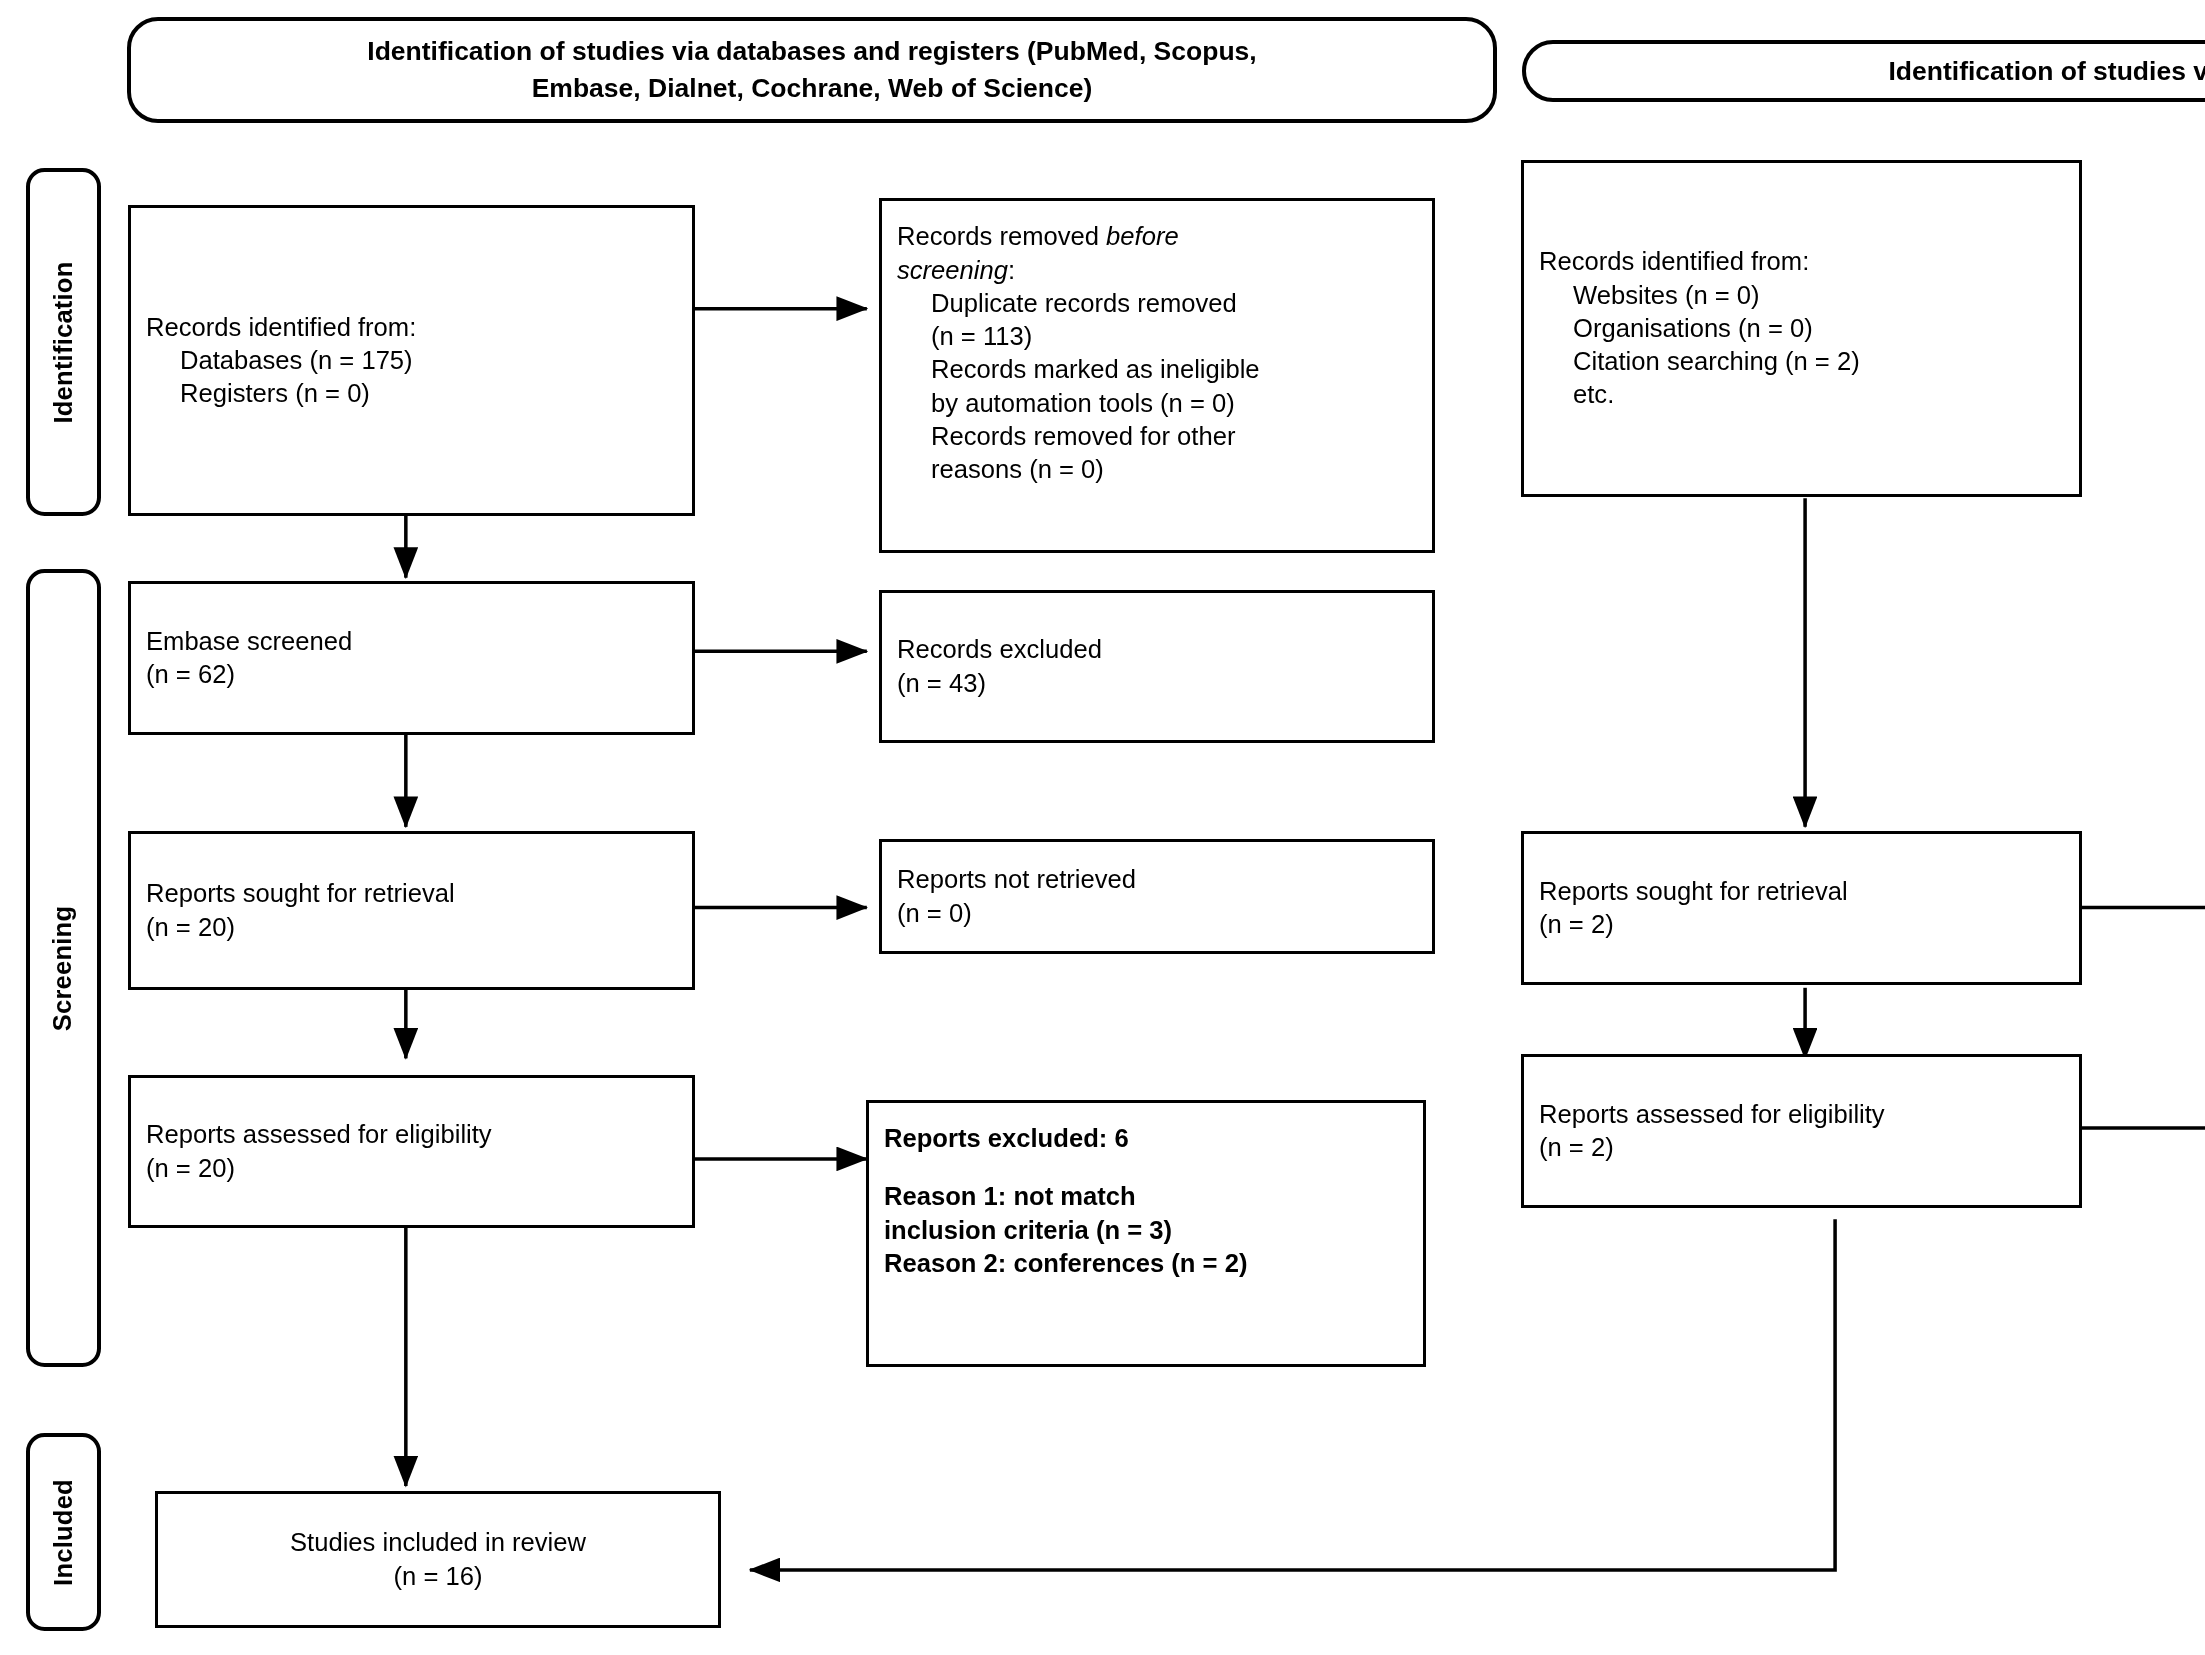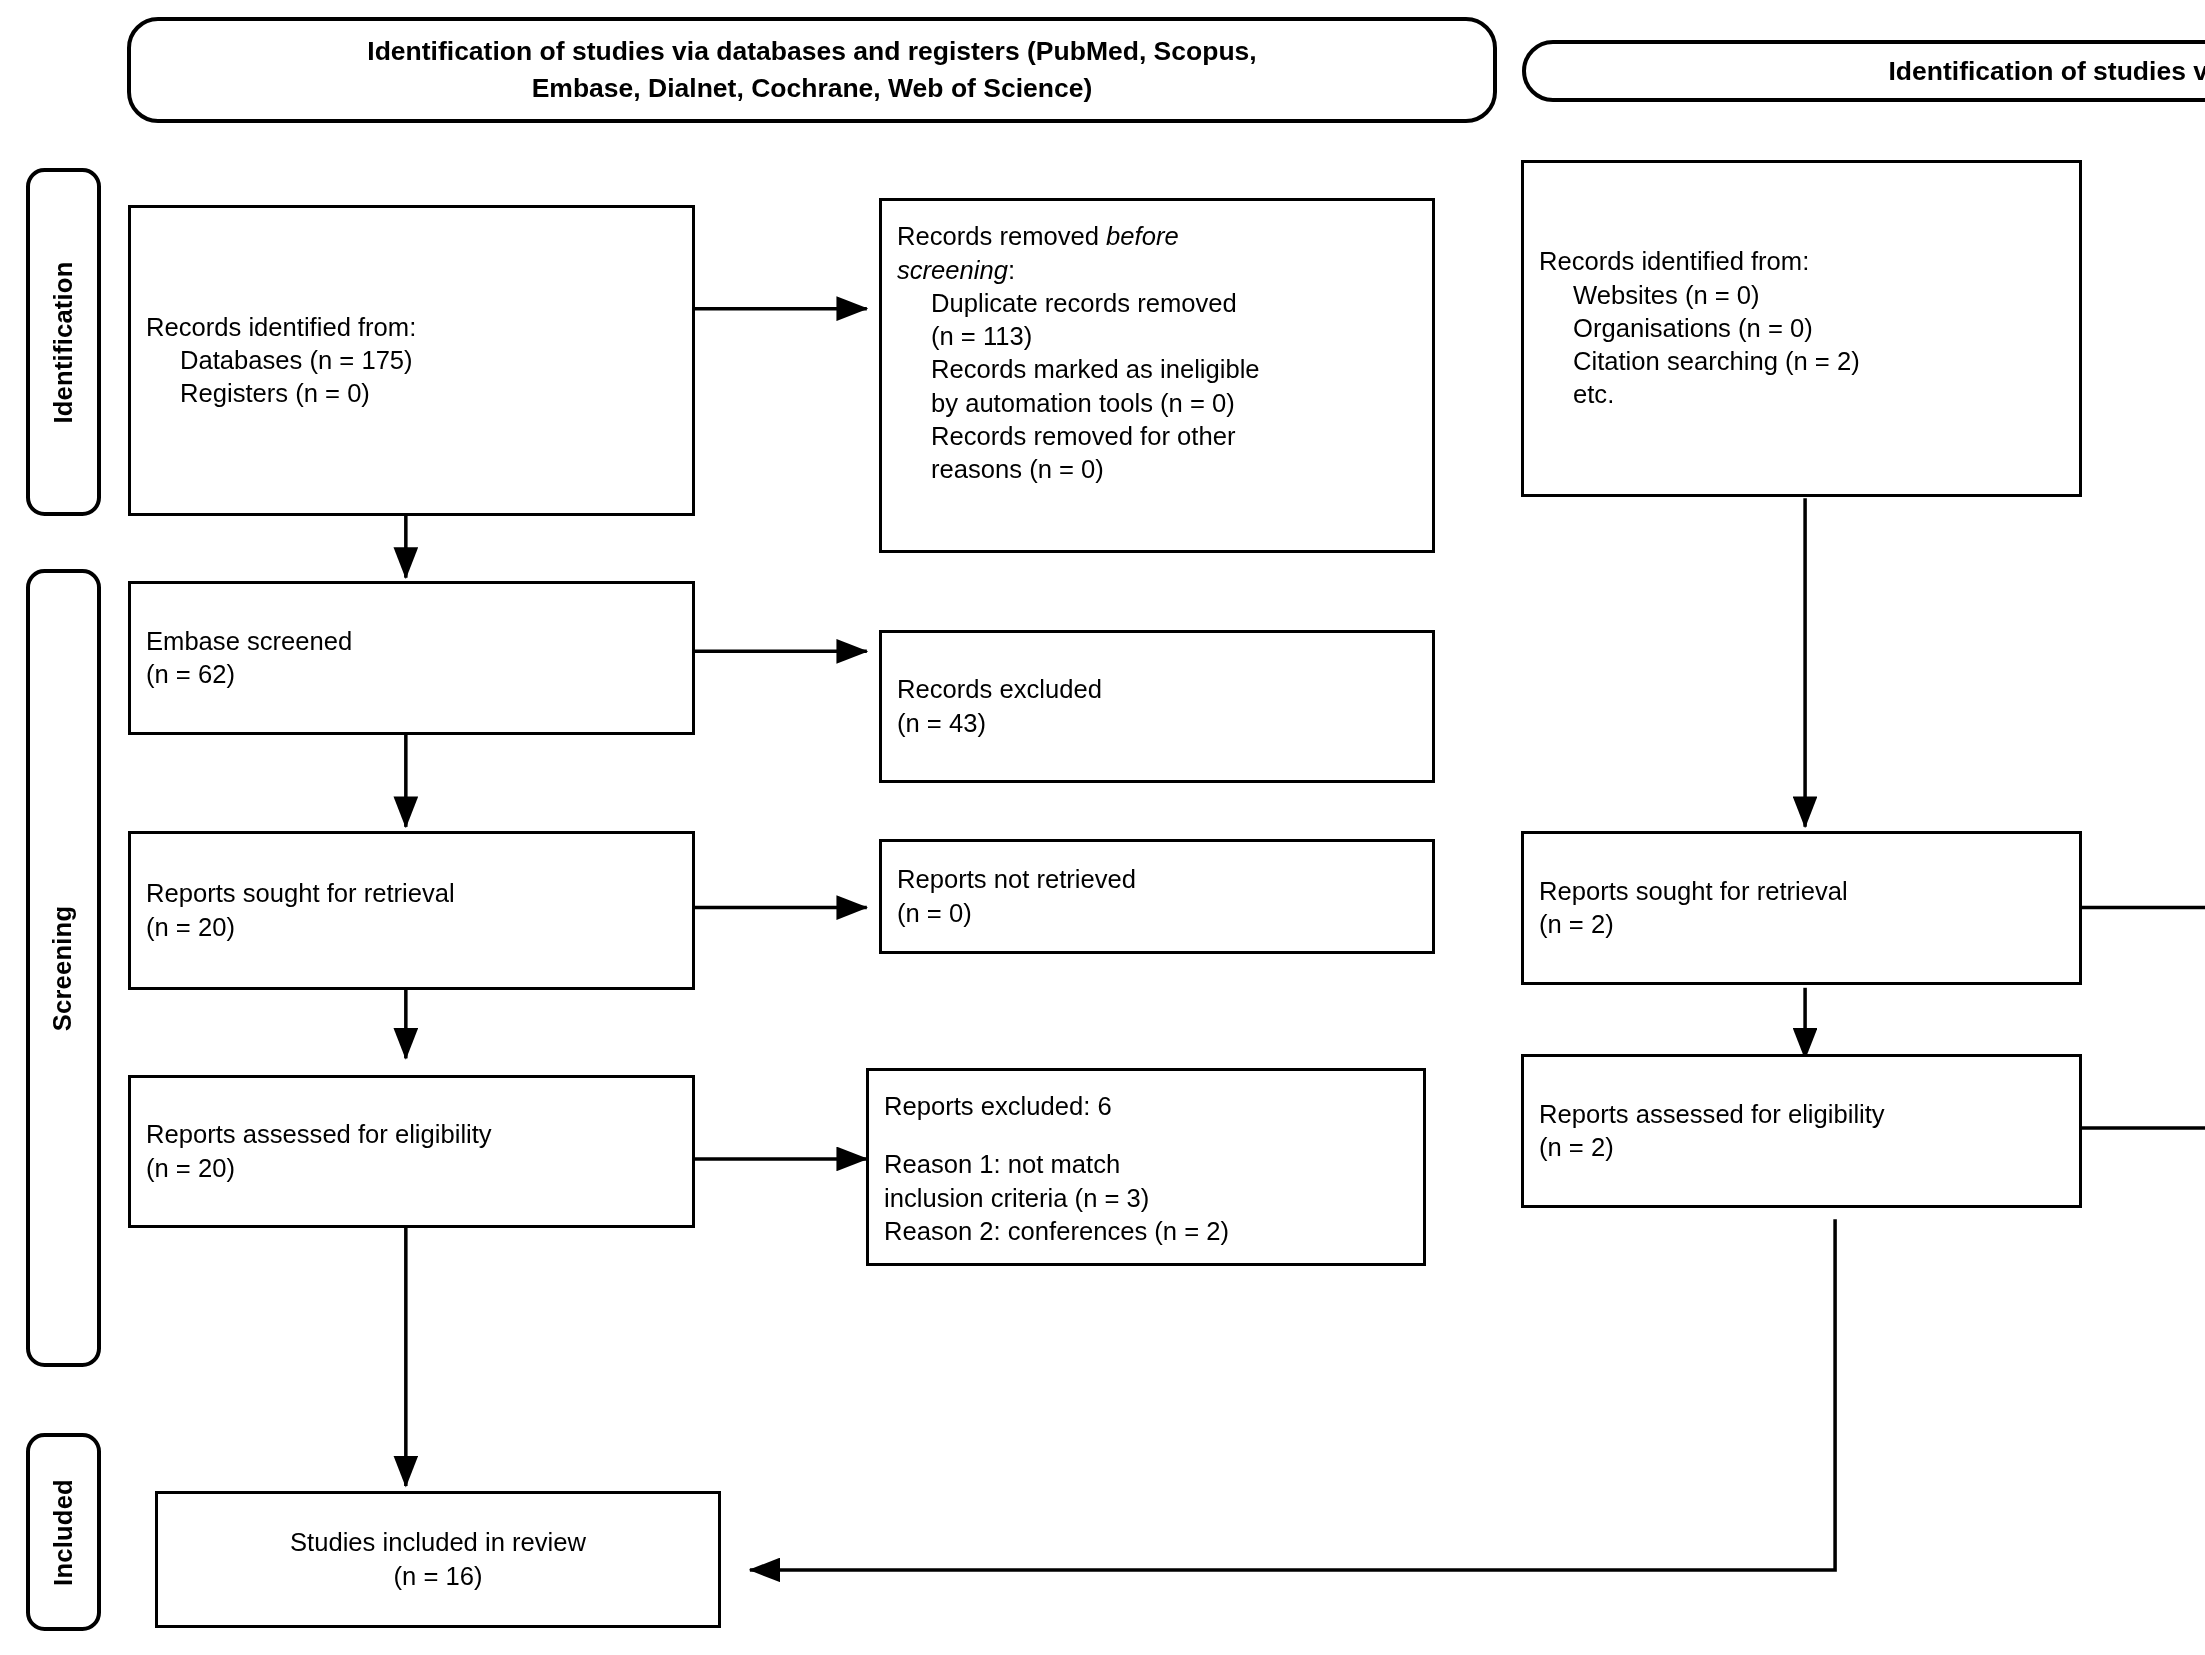--- a/index.html
+++ b/index.html
@@ -172,21 +172,21 @@
     </div>
   </div>
 
   <div class="box" style="left:128px; top:581px; width:567px; height:154px;">
     <div class="box-inner">
       <div class="line">Embase screened</div>
       <div class="line">(n = 62)</div>
     </div>
   </div>
 
-  <div class="box" style="left:879px; top:590px; width:556px; height:153px;margin-top:40px;">
+  <div class="box" style="left:879px; top:590px; width:556px; height:153px;">
     <div class="box-inner">
       <div class="line">Records excluded</div>
       <div class="line">(n = 43)</div>
     </div>
   </div>
 
   <div class="box" style="left:128px; top:831px; width:567px; height:159px;">
     <div class="box-inner">
       <div class="line">Reports sought for retrieval</div>
       <div class="line">(n = 20)</div>
@@ -200,21 +200,21 @@
     </div>
   </div>
 
   <div class="box" style="left:128px; top:1075px; width:567px; height:153px;">
     <div class="box-inner">
       <div class="line">Reports assessed for eligibility</div>
       <div class="line">(n = 20)</div>
     </div>
   </div>
 
-  <div class="box" style="left:866px; top:1068px; width:560px; height:198px; align-items:flex-start;">
+  <div class="box" style="left:866px; top:1100px; width:560px; height:267px; align-items:flex-start;font-weight:bold;">
     <div class="box-inner" style="padding-top:18.5px;">
       <div class="line">Reports excluded: 6</div>
       <div class="spacer"></div>
       <div class="line">Reason 1: not match</div>
       <div class="line">inclusion criteria (n = 3)</div>
       <div class="line">Reason 2: conferences (n = 2)</div>
     </div>
   </div>
 
   <div class="box" style="left:155px; top:1491px; width:566px; height:137px;text-align:center;">

